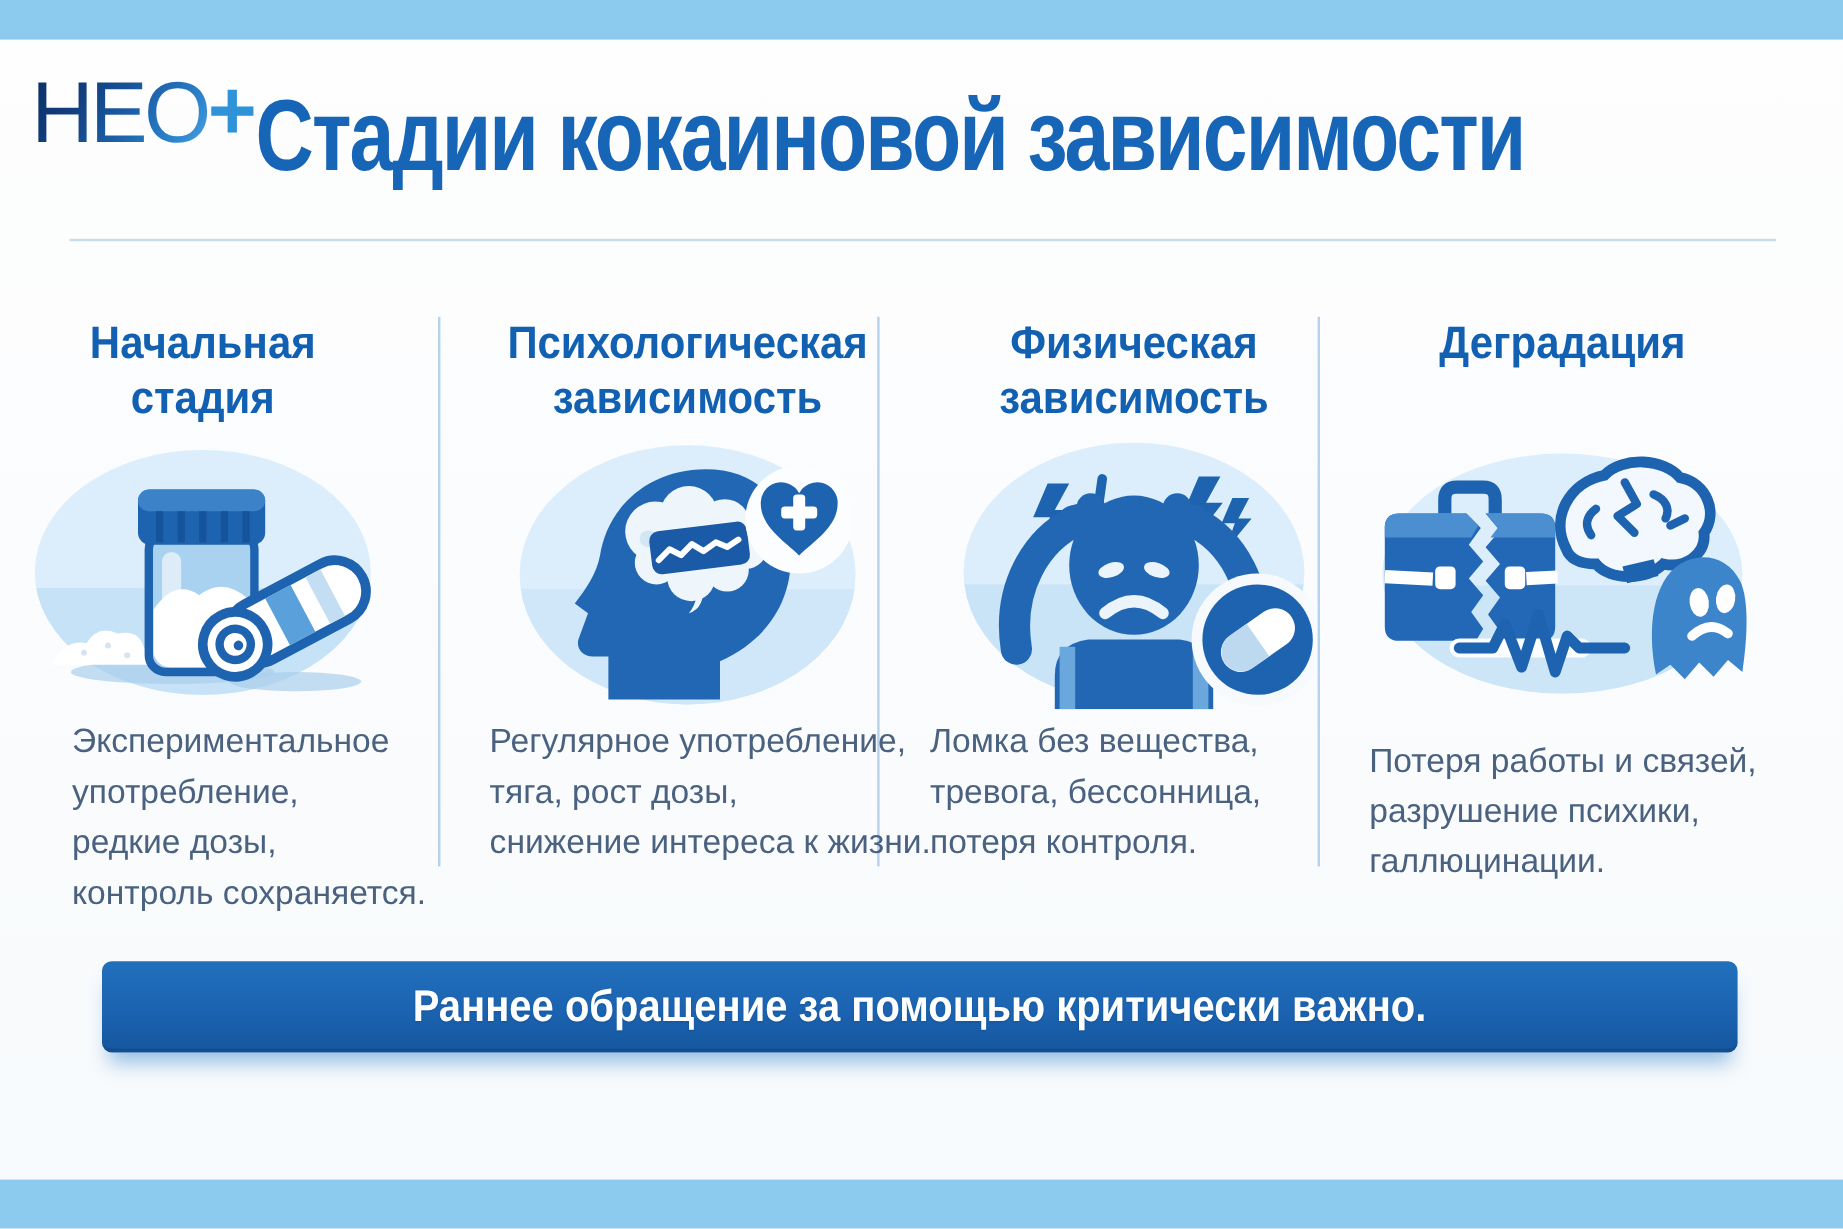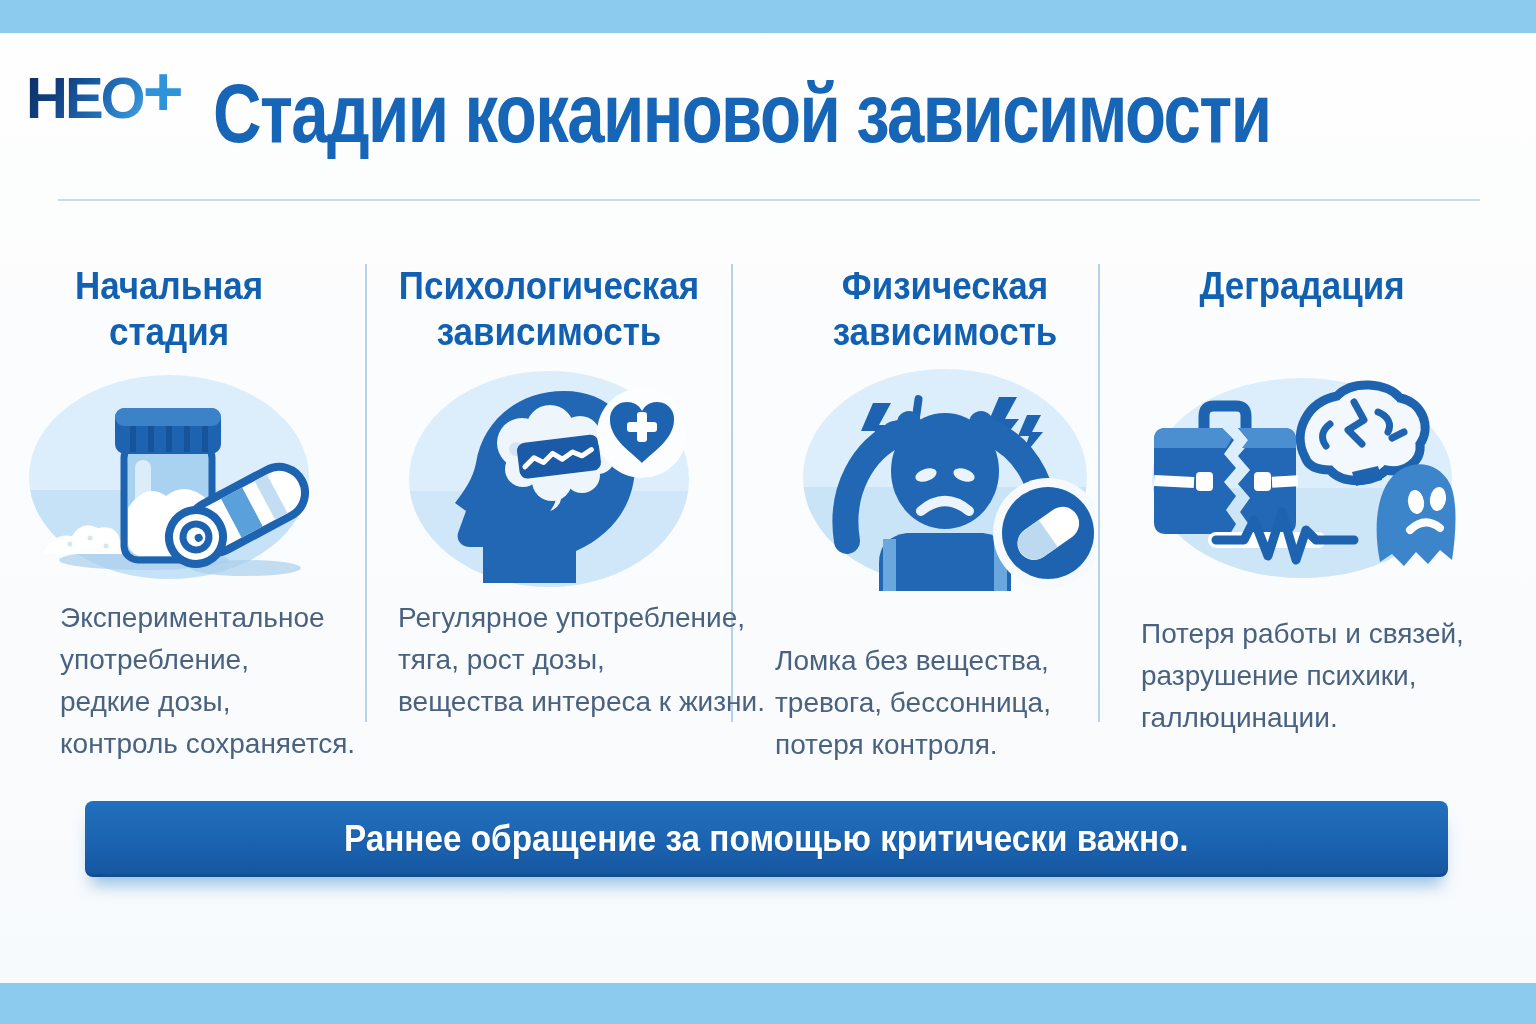--- a/index.html
+++ b/index.html
@@ -7,42 +7,42 @@
     position:relative;width:1536px;height:1024px;overflow:hidden;
     font-family:"Liberation Sans","DejaVu Sans",sans-serif;
     background:linear-gradient(180deg,#fefefe 0%,#fbfcfd 40%,#f7fafc 100%);
   }
   .accent-bar{position:absolute;left:0;width:1536px;background:#8ccbee;}
   .accent-bar.top{top:0;height:33px;}
   .accent-bar.bottom{top:983px;height:41px;}
 
   .logo{position:absolute;left:26px;top:52px;line-height:80px;white-space:nowrap;}
   .logo-main{
-    font-size:58px;font-weight:700;letter-spacing:-3px;
+    font-size:72px;font-weight:400;letter-spacing:-3px;
     background:linear-gradient(125deg,#0a2c60 0%,#123f7e 30%,#1d63ad 58%,#2f88d0 82%,#5aa9e3 100%);
     -webkit-background-clip:text;background-clip:text;color:transparent;
   }
   .logo-plus{font-size:70px;font-weight:800;color:#2e93d8;vertical-align:2px;}
 
   .title{
     position:absolute;left:213px;top:70px;margin:0;
     font-size:84px;line-height:86px;font-weight:700;color:#1665b6;
     letter-spacing:-2px;white-space:nowrap;
     transform:scaleX(.8);transform-origin:left top;
   }
   .rule{position:absolute;left:58px;top:199px;width:1422px;height:2px;background:#c9dcec;}
 
   .v-divider{position:absolute;top:264px;height:458px;width:2px;background:#b5d3ec;}
   .v-divider.d1{left:365px;}
   .v-divider.d2{left:731px;}
   .v-divider.d3{left:1098px;}
 
   .col{position:absolute;top:255px;height:545px;}
   .col0{left:0;width:338px;}
-  .col1{left:366px;width:366px;}
+  .col1{left:366px;width:366px;padding-left:48px;}
   .col2{left:732px;width:426px;}
   .col3{left:1099px;width:381px;padding-left:25px;}
 
   .col-title{
     position:absolute;top:8px;left:0;right:0;margin:0;
     font-size:38px;line-height:46px;font-weight:700;color:#1160b1;
     text-align:center;transform:scaleX(.92);
   }
   .col-title span{display:block;}
 
@@ -50,22 +50,22 @@
   .col0 .col-icon{top:117px;}
   .col1 .col-icon{top:110px;}
   .col2 .col-icon{top:108px;}
   .col3 .col-icon{top:117px;}
 
   .col-body{
     position:absolute;top:342px;
     font-size:28px;line-height:42px;font-weight:400;color:#4a6280;white-space:nowrap;
   }
   .col0 .col-body{left:60px;}
-  .col1 .col-body{left:32px;}
-  .col2 .col-body{left:43px;margin-top:43px;}
+  .col1 .col-body{left:42px;}
+  .col2 .col-body{left:43px;}
   .col3 .col-body{left:42px;margin-top:16px;}
 
   .banner{
     position:absolute;left:85px;top:801px;width:1363px;height:76px;border-radius:8px;
     background:linear-gradient(180deg,#2270bd 0%,#1b63b1 55%,#15569e 100%);
     box-shadow:0 14px 16px -6px rgba(126,178,222,.8), inset 0 -3px 0 rgba(0,0,0,.10);
     display:flex;align-items:center;justify-content:center;
     box-sizing:border-box;
   }
   .banner-text{
@@ -179,21 +179,21 @@
           <circle cx="238" cy="68" r="45" fill="#fbfdfe"></circle>
           <path d="M238,98 C230,89 206,75 206,55 a17,17 0 0 1 32,-9 a17,17 0 0 1 32,9 C270,75 246,89 238,98 Z" fill="#1d63b0"></path>
           <rect x="233" y="47" width="10" height="30" rx="3" fill="#ffffff"></rect>
           <rect x="223" y="57" width="30" height="10" rx="3" fill="#ffffff"></rect>
         </g>
       </svg>
     </div>
     <div class="col-body">
       <div>Регулярное употребление,</div>
       <div>тяга, рост дозы,</div>
-      <div>вещества интереса к жизни.</div>
+      <div>снижение интереса к жизни.</div>
     </div>
   </section>
 
   <section class="col col2">
     <h2 class="col-title">
       <span>Физическая</span>
       <span>зависимость</span>
     </h2>
     <div class="col-icon">
       <svg width="300" height="228" viewBox="0 0 300 228">

